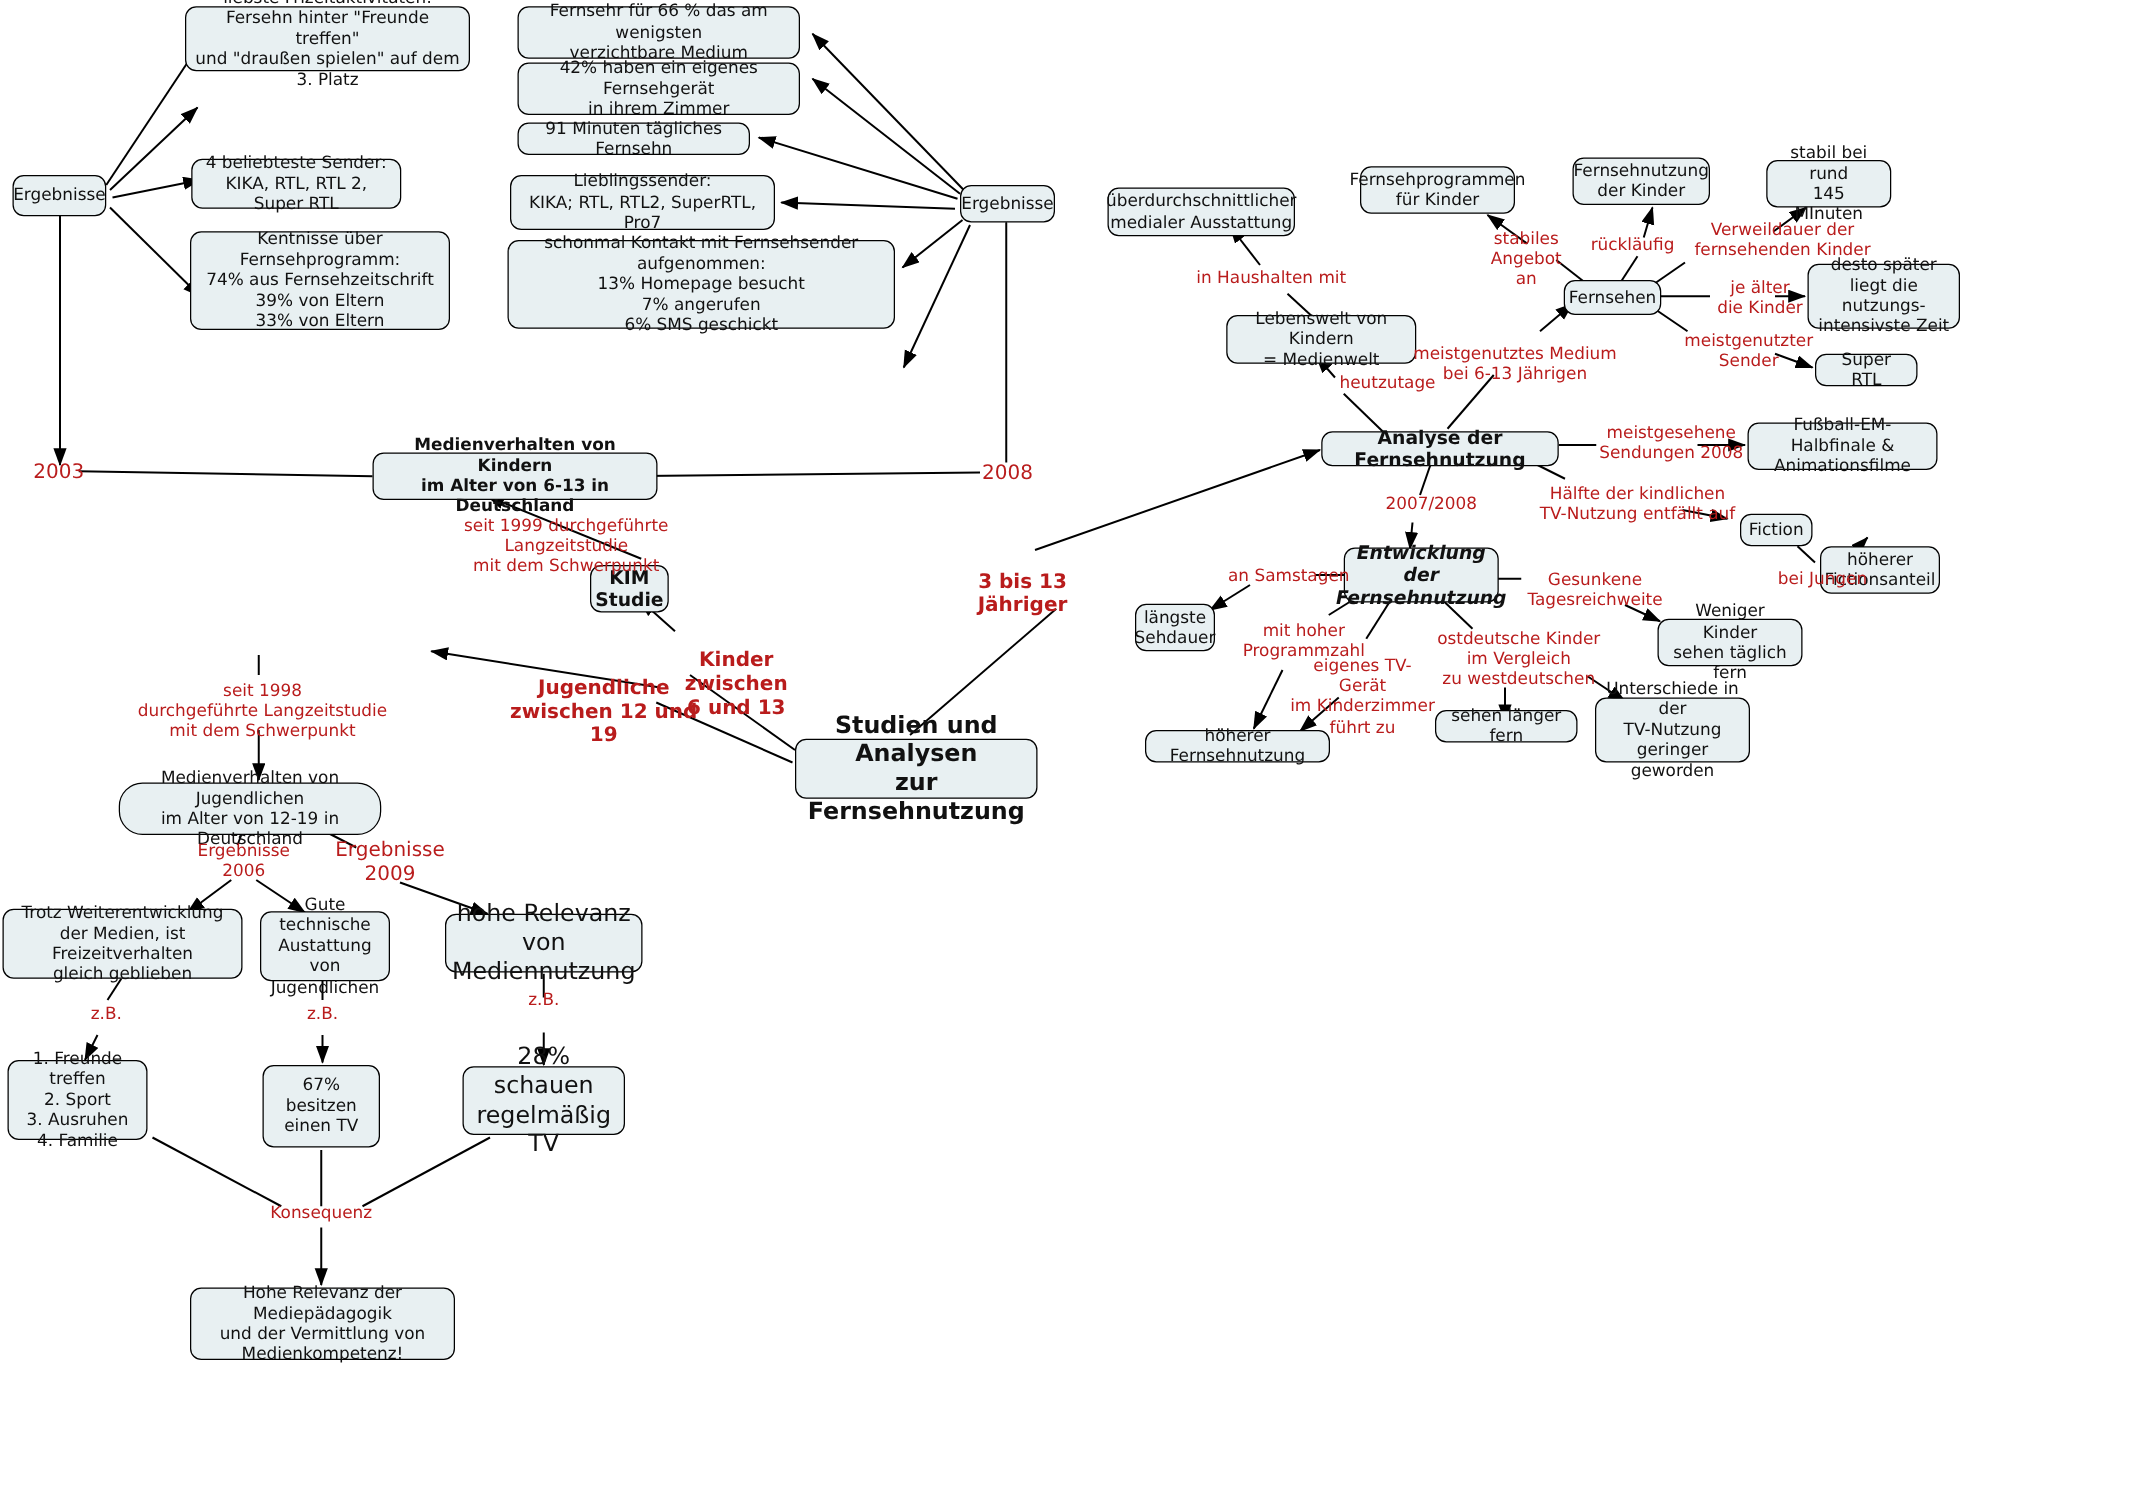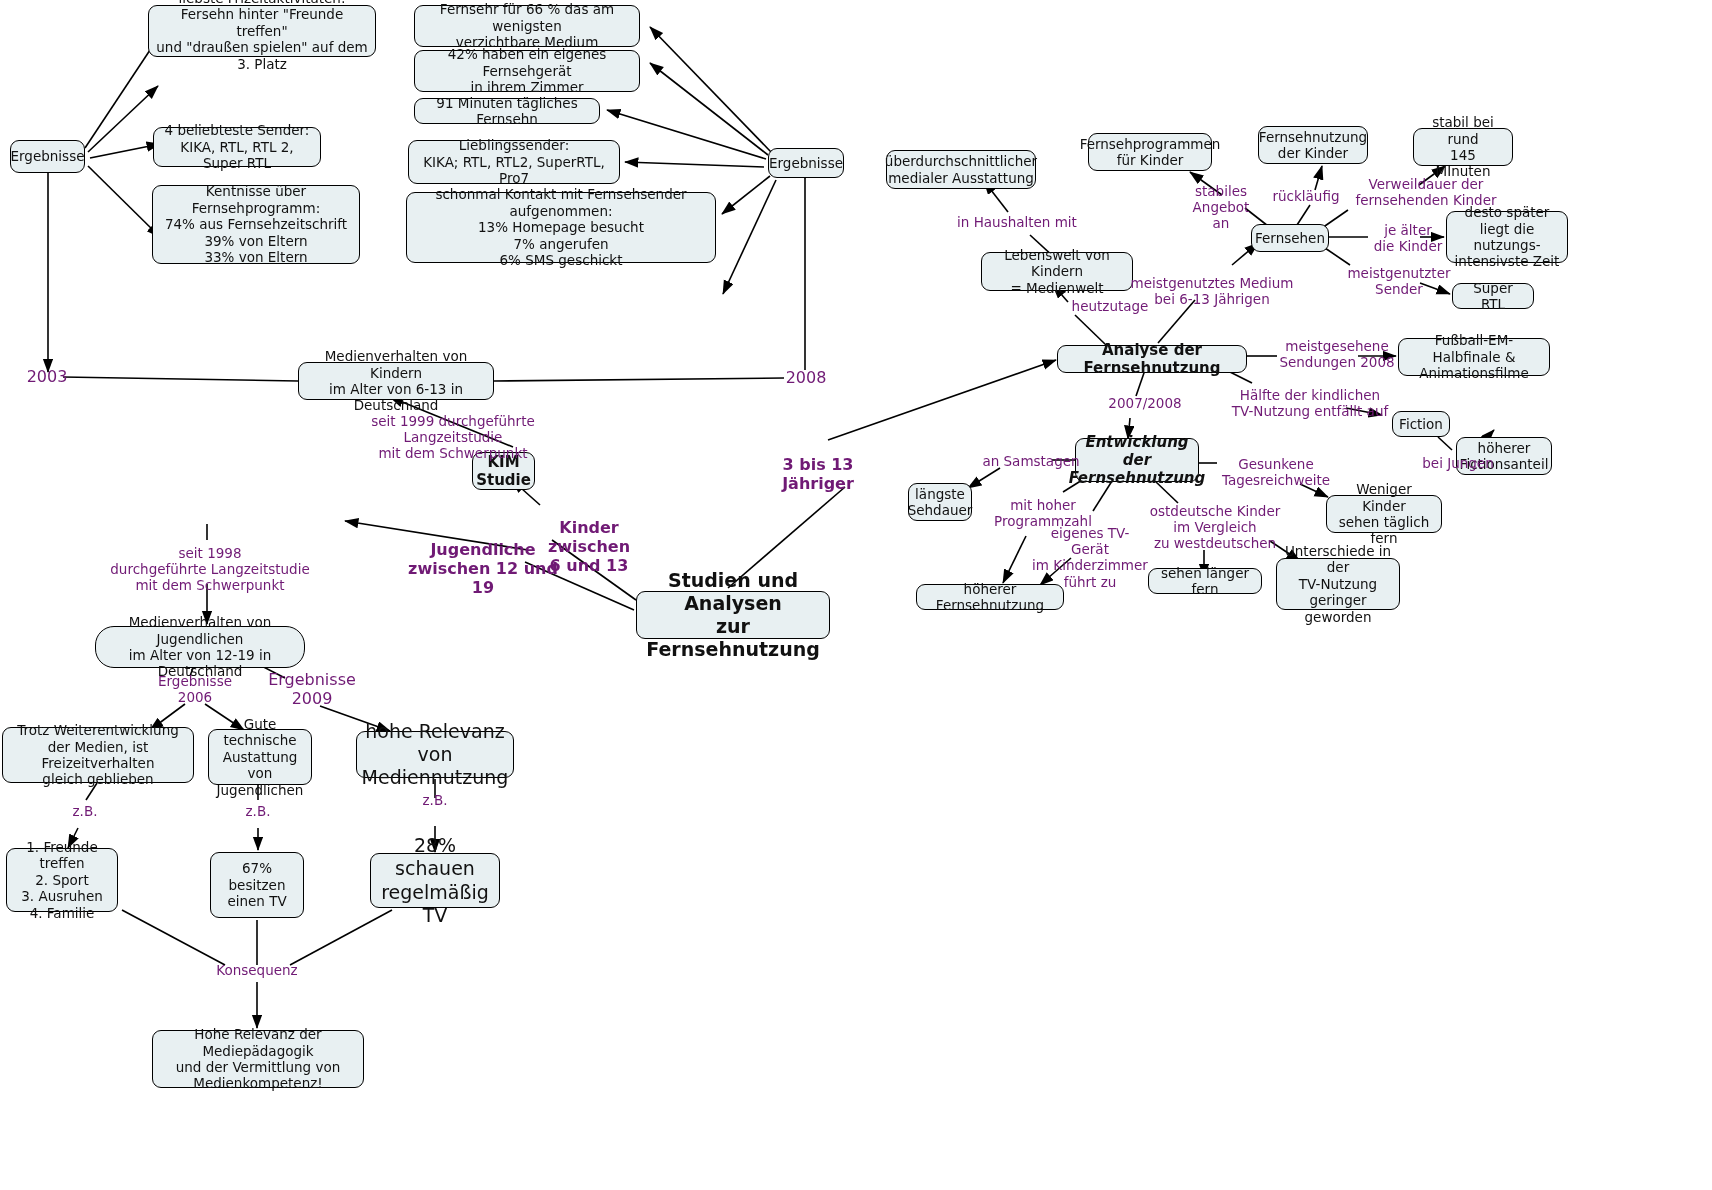--- a/index.html
+++ b/index.html
@@ -9,21 +9,21 @@
   svg#links{position:absolute;left:0;top:0;width:1712px;height:1190px;pointer-events:none;}
   .node{position:absolute;box-sizing:border-box;background:#e8f0f2;border:1.6px solid #000;
         border-radius:9px;display:flex;align-items:center;justify-content:center;
         text-align:center;line-height:1.22;padding:4px 7px;white-space:pre-line;
         font-size:13.5px;color:#111;}
   .node.bold{font-weight:bold;font-size:15px;}
   .node.bolditalic{font-weight:bold;font-style:italic;font-size:15px;}
   .node.big{font-size:19px;}
   .node.central{font-weight:bold;font-size:19px;}
   .edgelabel{position:absolute;background:transparent;text-align:center;
-             font-size:13.5px;line-height:1.2;white-space:pre-line;color:#701a75;}
+             font-size:13.5px;line-height:1.2;white-space:pre-line;color:#b91c1c;}
   .edgelabel.bold{font-weight:bold;}
   .edgelabel.big{font-size:16px;}
 </style>
 </head>
 <body>
 
 <div id="canvas">
 
 <svg id="links" viewBox="0 0 1712 1190">
   <defs>
@@ -173,21 +173,21 @@
 KIKA; RTL, RTL2, SuperRTL, Pro7</div>
 
 <div class="node" style="left:406px;top:192px;width:310px;height:71px;">schonmal Kontakt mit Fernsehsender aufgenommen:
 13% Homepage besucht
 7% angerufen
 6% SMS geschickt</div>
 
 
 <div class="node" style="left:768px;top:148px;width:76px;height:30px;">Ergebnisse</div>
 
-<div class="node" style="left:298px;top:362px;width:196px;height:38px;">Medienverhalten von Kindern
+<div class="node" style="left:298px;top:362px;width:228px;height:38px;font-weight:bold;">Medienverhalten von Kindern
 im Alter von 6-13 in Deutschland</div>
 
 <div class="node bold" style="left:472px;top:452px;width:63px;height:38px;">KIM Studie</div>
 
 
 <div class="node" style="left:95px;top:626px;width:210px;height:42px;border-radius:19px;">Medienverhalten von Jugendlichen
 im Alter von 12-19 in Deutschland</div>
 
 <div class="node" style="left:2px;top:727px;width:192px;height:56px;">Trotz Weiterentwicklung
 der Medien, ist Freizeitverhalten

